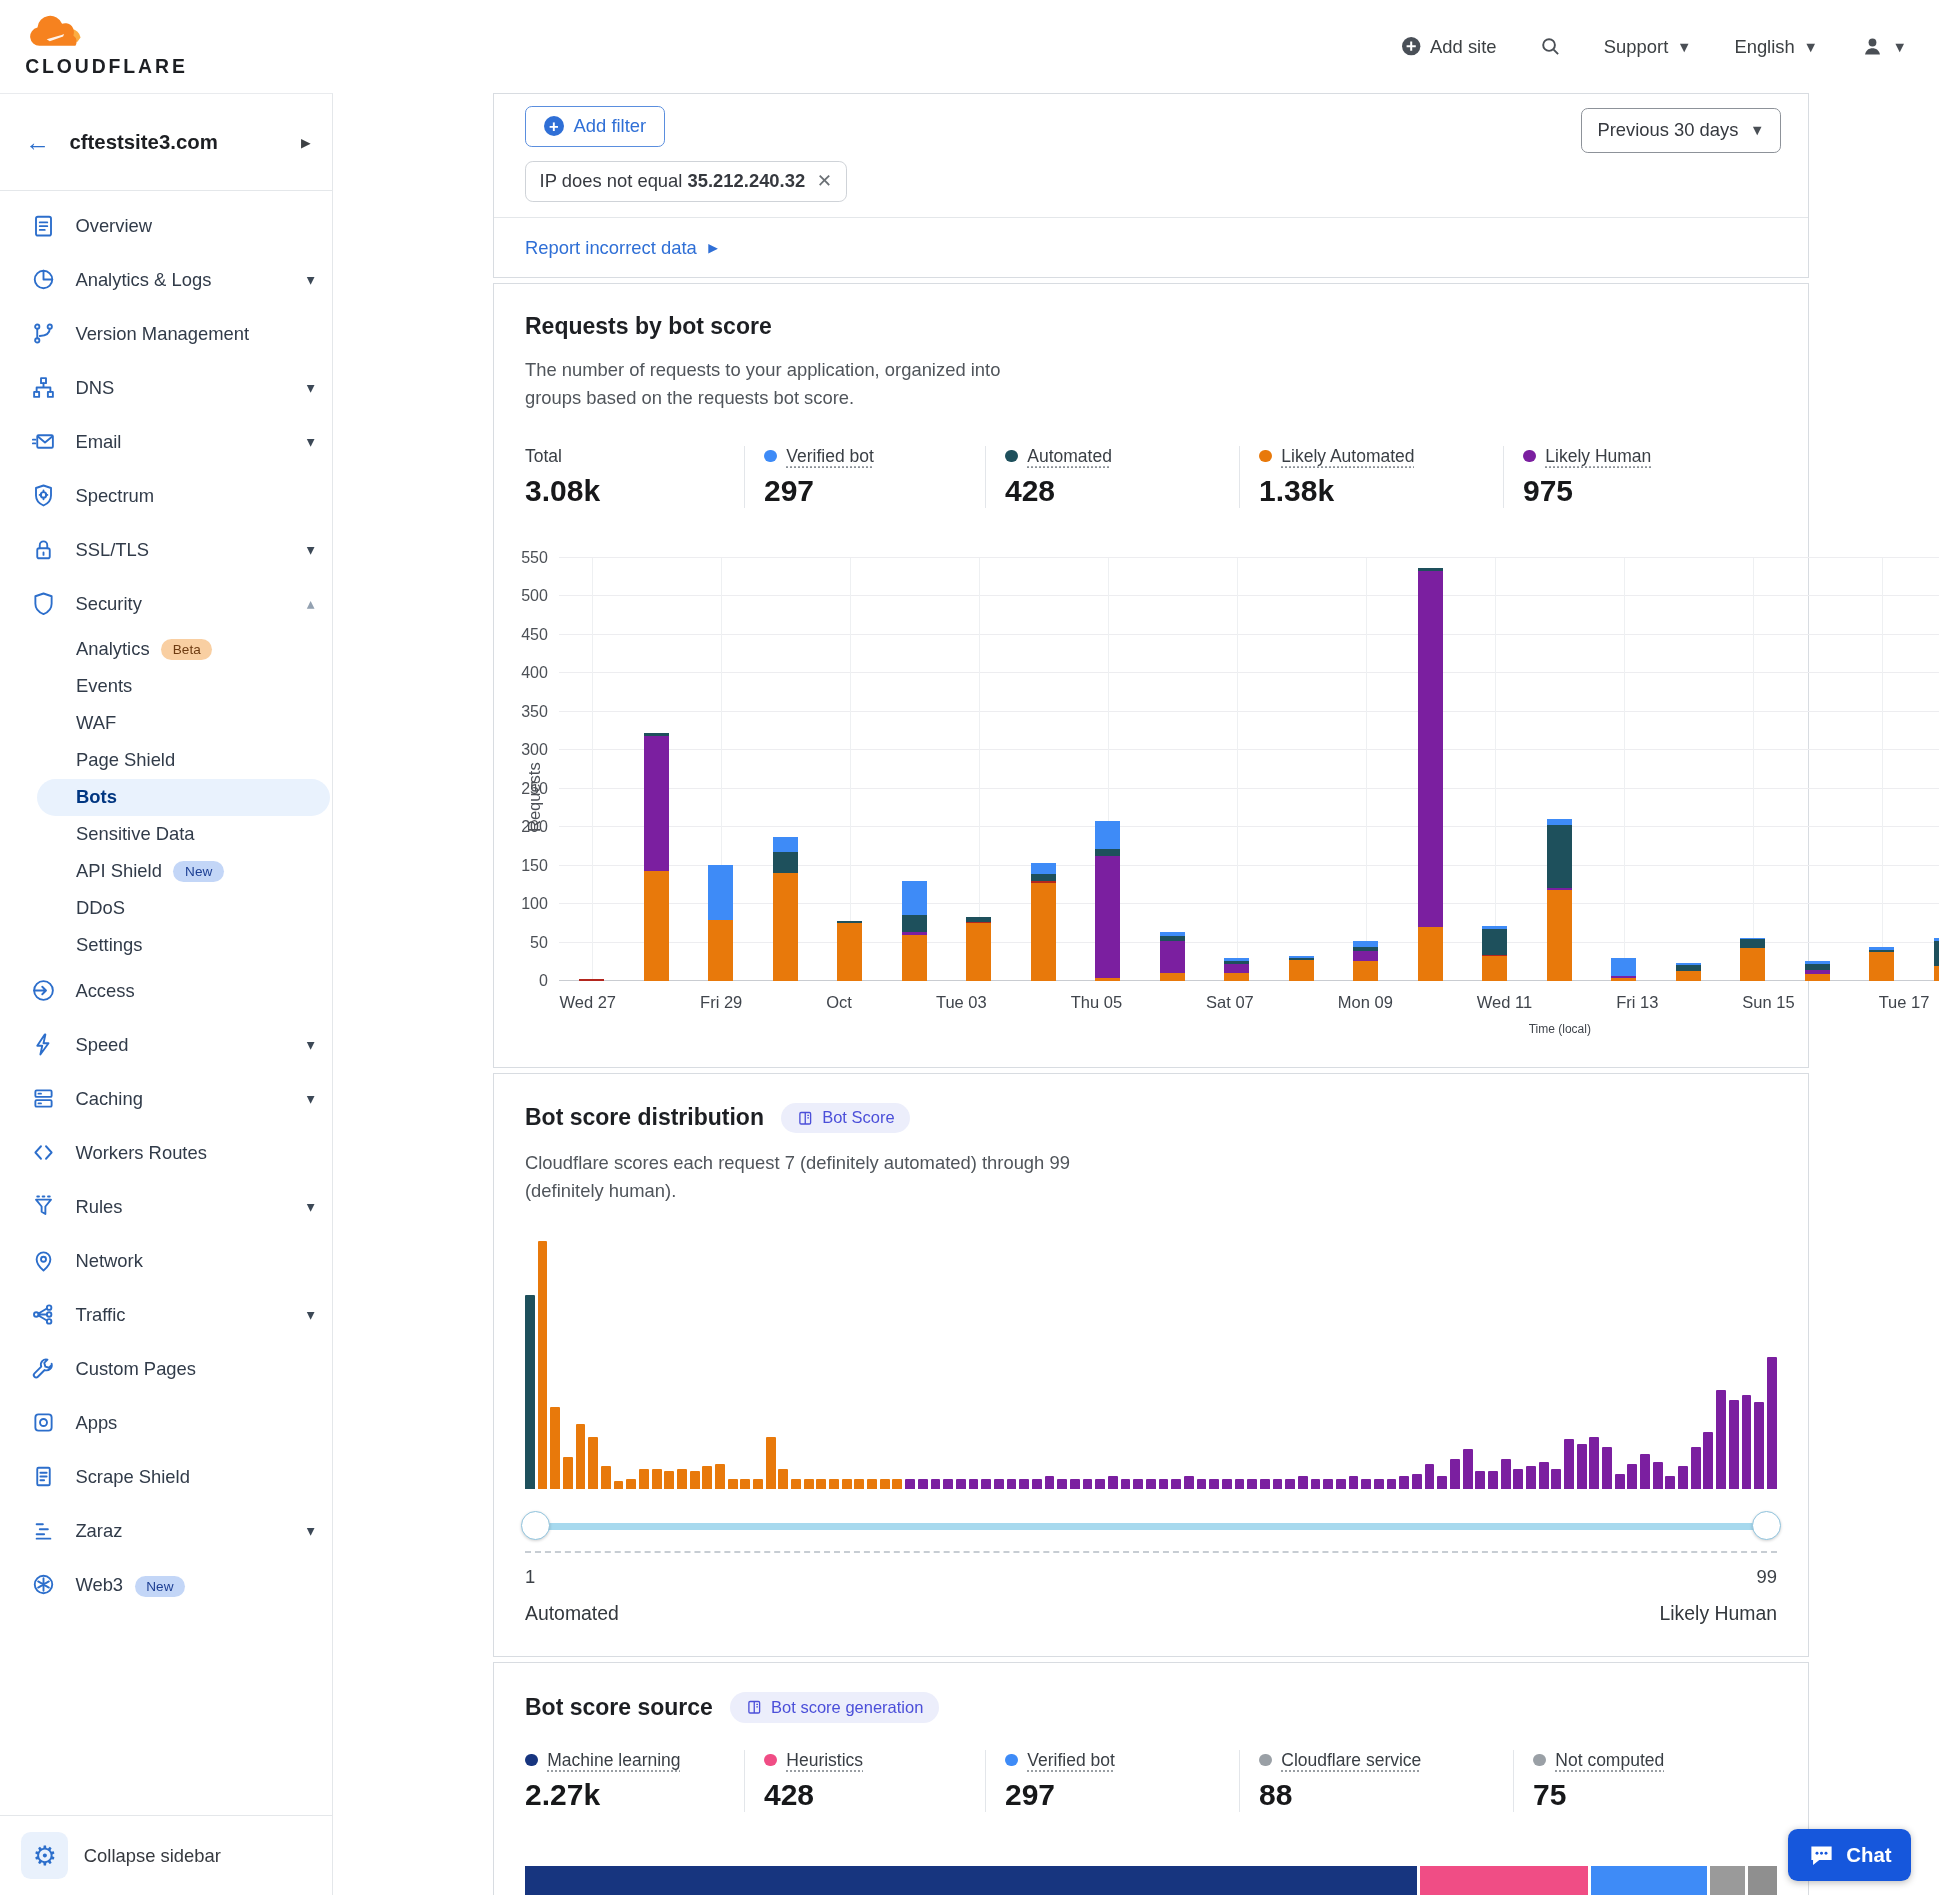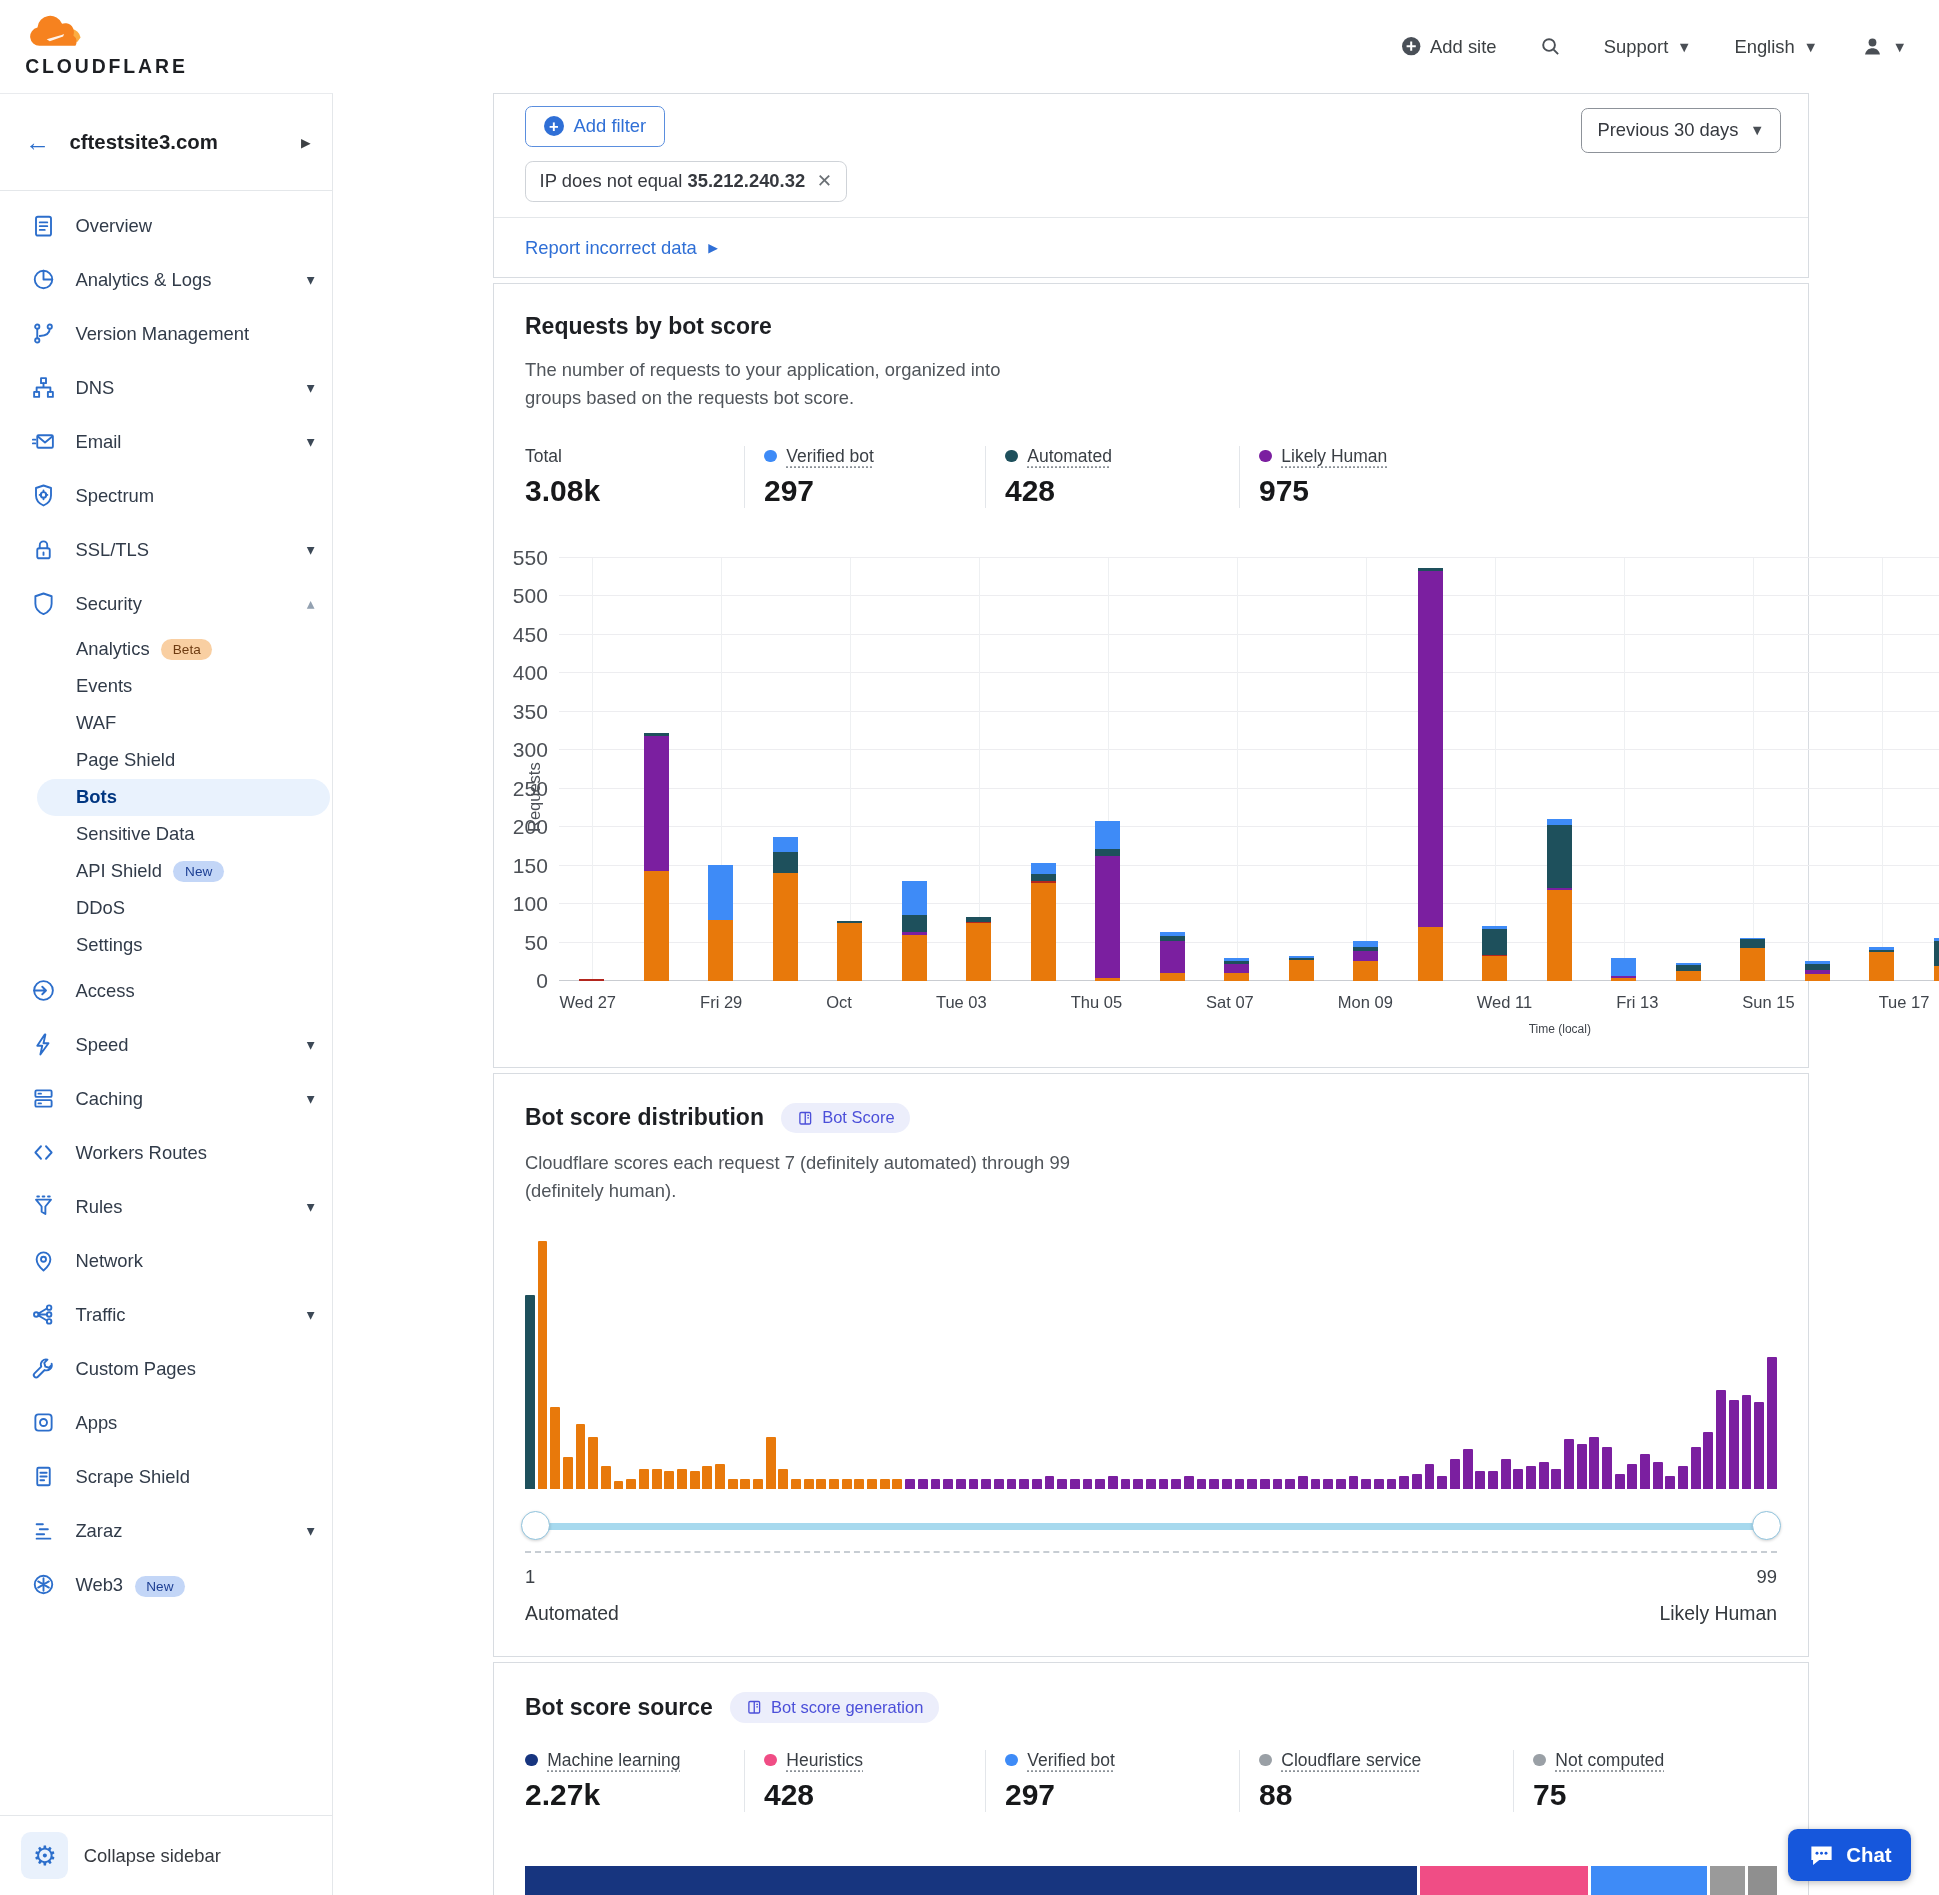--- a/index.html
+++ b/index.html
@@ -64,21 +64,21 @@
   .stat + .stat { border-left:1px solid #e3e6ea; padding-left:19px; }
   .stat-label-row { display:flex; align-items:center; gap:9.7px; font-size:17.5px; color:#393e44; }
   .stat-dot { width:12.6px; height:12.6px; border-radius:50%; flex:none; }
   .stat-label.u { text-decoration:underline dotted #8a9096; text-underline-offset:4.9px; cursor:pointer; }
   .stat-value { margin-top:7.8px; font-size:30px; font-weight:600; color:#17181a; }
 
   
   .chart-wrap { display:flex; margin-top:50px; }
   .ylab { writing-mode:vertical-rl; transform:rotate(180deg); font-size:16.5px; color:#4c5056; align-self:center; margin-right:3.9px; height:423px; display:flex; align-items:center; justify-content:center; }
   .yticks { position:relative; width:50px; height:423px; margin-right:11.6px; }
-  .ytick { position:absolute; right:0; font-size:21px; color:#4c5056; transform:translateY(50%); }
+  .ytick { position:absolute; right:0; font-size:16px; color:#4c5056; transform:translateY(50%); }
   .plot-col { flex:1; }
   .plot { position:relative; height:423px; border-right:1px solid #eef0f2; }
   .hline { position:absolute; left:0; right:0; height:1px; background:#ededf0; }
   .hline.base { background:#c9ccd1; }
   .bars-row { position:absolute; inset:0; display:flex; }
   .rcol { flex:1; position:relative; display:flex; align-items:flex-end; justify-content:center; }
   .vline { position:absolute; left:50%; top:0; bottom:0; width:1px; background:#eef0f2; }
   .bar-stack { width:25px; display:flex; flex-direction:column-reverse; position:relative; z-index:1; }
   .xlabels { display:flex; margin-top:11.6px;gap:42px; }
   .xcell { flex:1; text-align:center; font-size:16.5px; color:#40454c; white-space:nowrap; }
@@ -434,20 +434,27 @@
                 <span class="stat-label u">Verified bot</span>
               </div>
               <div class="stat-value">297</div>
             </div>
             <div class="stat" style="width: 254px;">
               <div class="stat-label-row">
                 <span class="stat-dot" style="background: rgb(30, 80, 92);"></span>
                 <span class="stat-label u">Automated</span>
               </div>
               <div class="stat-value">428</div>
+            </div>
+            <div class="stat" style="width: 264px;">
+              <div class="stat-label-row">
+                <span class="stat-dot" style="background: rgb(232, 121, 11);"></span>
+                <span class="stat-label u">Likely Automated</span>
+              </div>
+              <div class="stat-value">1.38k</div>
             </div>
             <div class="stat">
               <div class="stat-label-row">
                 <span class="stat-dot" style="background: rgb(123, 31, 160);"></span>
                 <span class="stat-label u">Likely Human</span>
               </div>
               <div class="stat-value">975</div>
             </div>
           </div>
 

